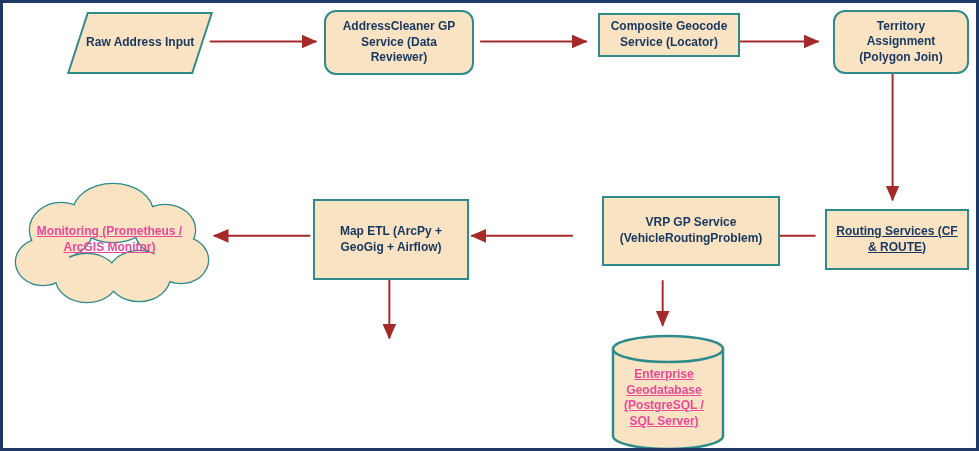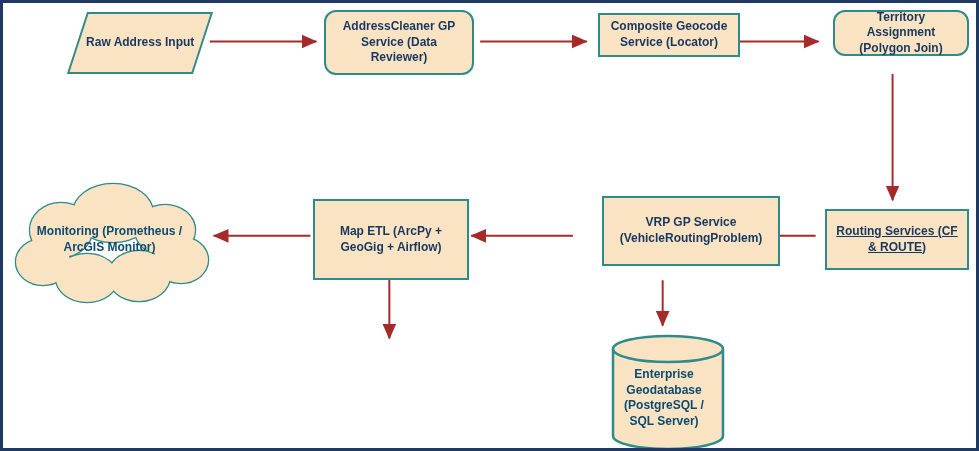--- a/index.html
+++ b/index.html
@@ -30,26 +30,27 @@
     z-index: 2;
   }
   .rounded { border-radius: 12px; }
   .skewed { transform: skewX(-18deg); }
   .skewed .label { transform: skewX(18deg); }
   .shape-holder { position: absolute; z-index: 2; }
   .shape-holder svg { display: block; }
   .overlay-label {
     position: absolute;
     left: 0; right: 8px;
-    color: #0c4a6e;
+    color: #ec4899;
     font-size: 12px;
     font-weight: bold;
     line-height: 1.3;
     text-align: center;
     padding: 0 8px;
+    text-decoration: underline;
   }
 </style>
 </head>
 <body>
 
 <div class="frame">
 
   <svg class="arrows" viewBox="0 0 979 451">
     <defs>
       <marker id="arrowhead" markerWidth="9" markerHeight="8" refX="7.5" refY="3.5" orient="auto">
@@ -74,21 +75,21 @@
   </div>
 
   <div class="node rounded" style="left:321px; top:7px; width:150px; height:65px;">
     <div class="label">AddressCleaner GP Service (Data Reviewer)</div>
   </div>
 
   <div class="node" style="left:595px; top:10px; width:142px; height:44px;">
     <div class="label">Composite Geocode Service (Locator)</div>
   </div>
 
-  <div class="node rounded" style="left:830px; top:7px; width:136px; height:46px;">
+  <div class="node rounded" style="left:830px; top:7px; width:136px; height:64px;">
     <div class="label">Territory Assignment (Polygon Join)</div>
   </div>
 
   <div class="node" style="left:822px; top:206px; width:144px; height:61px;text-decoration:underline;">
     <div class="label">Routing Services (CF &amp; ROUTE)</div>
   </div>
 
   <div class="node" style="left:599px; top:193px; width:178px; height:70px;">
     <div class="label">VRP GP Service (VehicleRoutingProblem)</div>
   </div>

